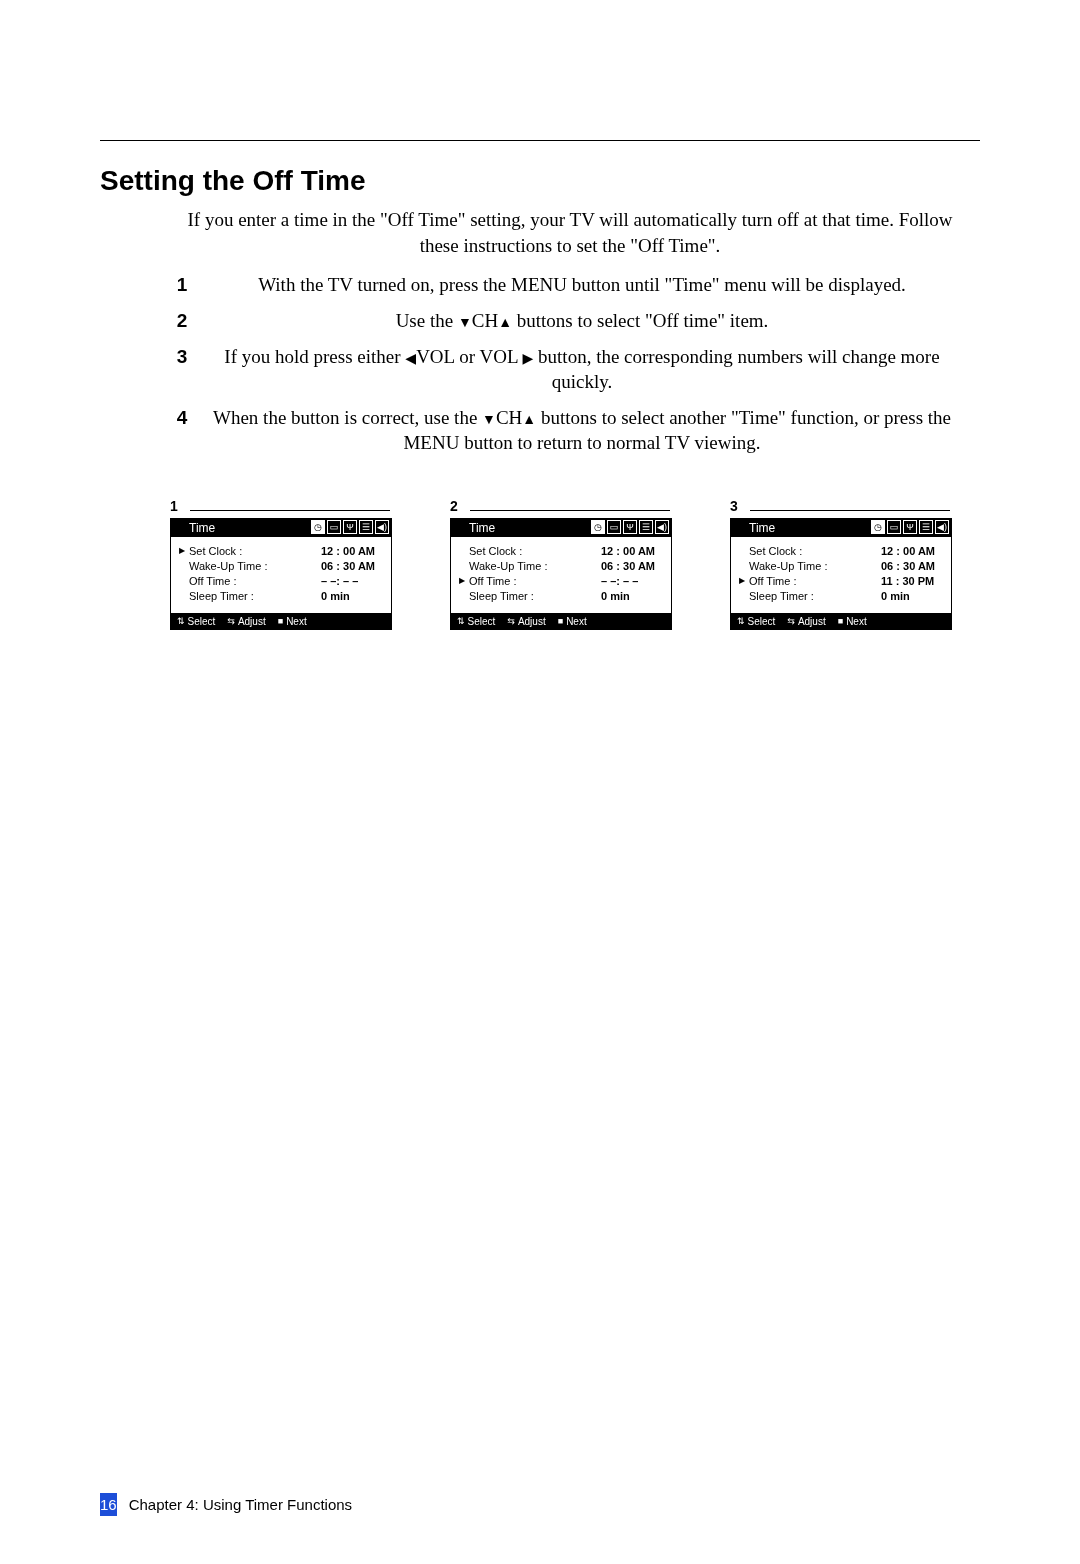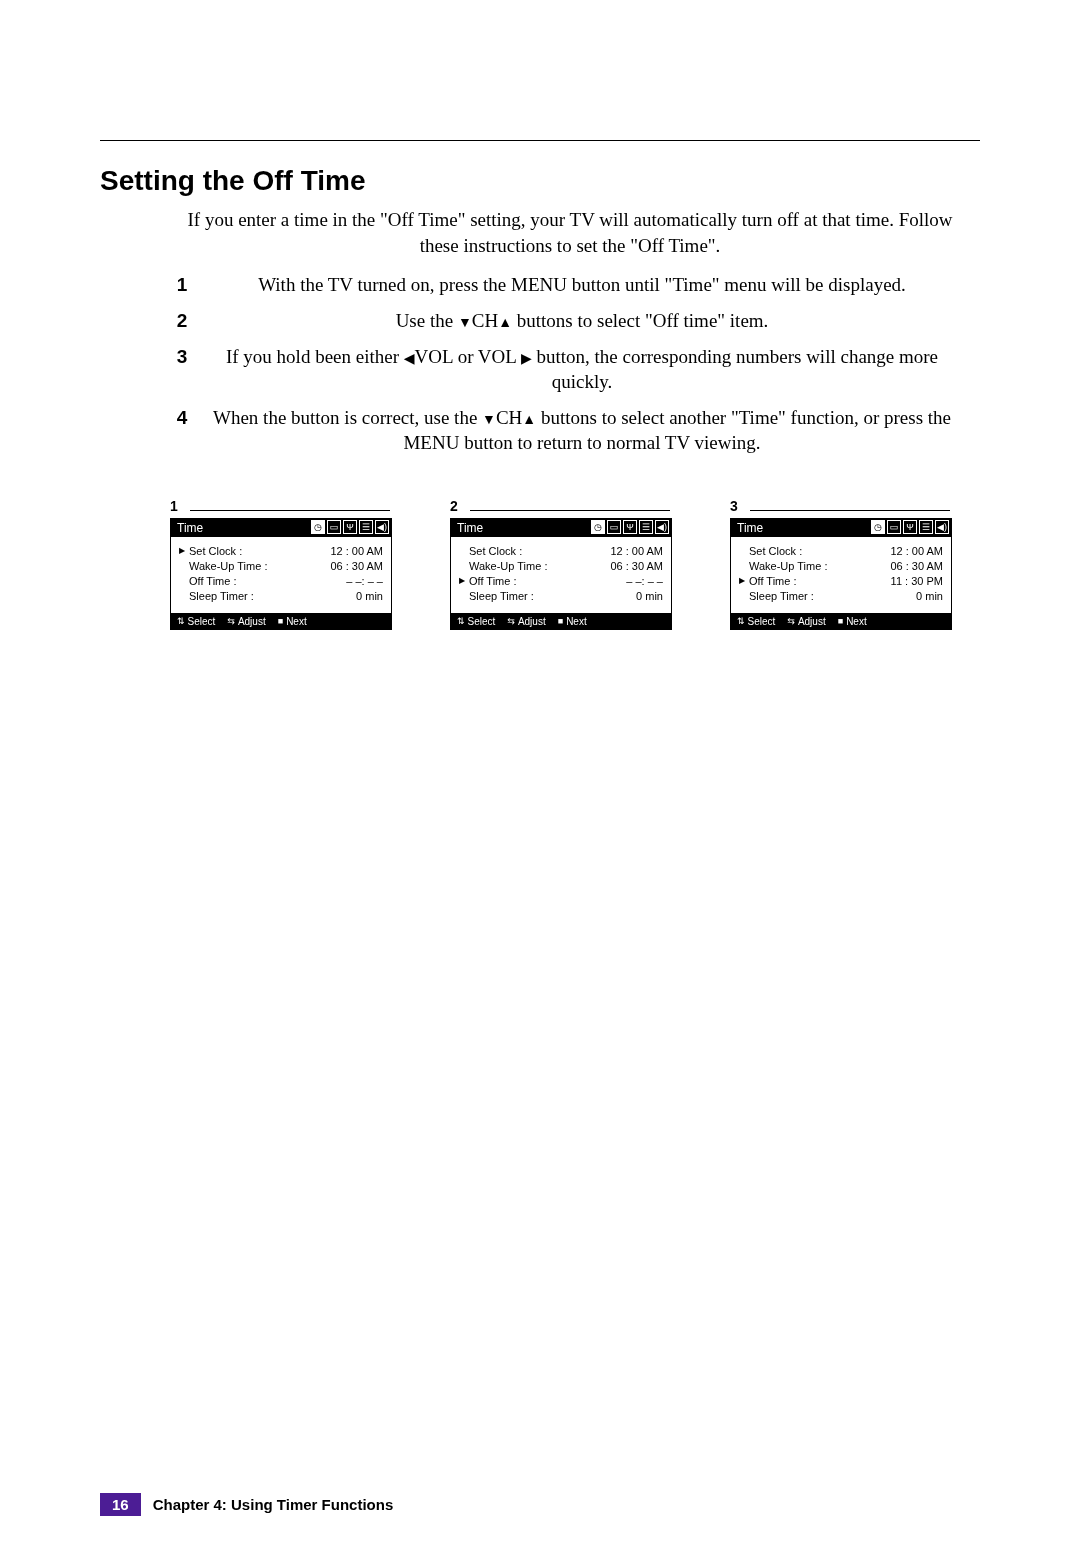--- a/index.html
+++ b/index.html
@@ -97,21 +97,21 @@
   }
   .osd-titlebar {
     background: #000;
     color: #fff;
     display: flex;
     align-items: center;
     height: 18px;
     position: relative;
   }
   .osd-title-text {
-    padding-left: 6px;
+    padding-left: 18px;
     font-size: 12px;
   }
   .osd-icons {
     position: absolute;
     right: 2px;
     top: 1px;
     display: flex;
     gap: 2px;
   }
   .osd-icon {
@@ -139,21 +139,22 @@
   .osd-marker {
     width: 10px;
     flex: none;
     font-size: 8px;
   }
   .osd-label {
     flex: 1;
   }
   .osd-value {
     width: 62px;
-    text-align: right;
+    text-align: left;
+    font-weight: bold;
   }
   .osd-footer {
     background: #000;
     color: #fff;
     display: flex;
     align-items: center;
     height: 16px;
     font-size: 10px;
     padding: 0 6px;
     gap: 12px;
@@ -170,28 +171,28 @@
   .footer {
     position: absolute;
     left: 100px;
     bottom: 48px;
     display: flex;
     align-items: center;
     font-family: Arial, Helvetica, sans-serif;
     font-size: 15px;
   }
   .page-num {
-    background: #4c1d95;
+    background: #1d4ed8;
     color: #fff;
-    font-weight: 700;
-    padding: 3px 12px;
+    font-weight: 400;
+    padding: 3px 0;
     margin-right: 12px;
   }
   .chapter {
-    font-weight: 700;
+    font-weight: 400;
   }
 </style>
 </head>
 <body>
 
 <div class="page">
   <div class="rule"></div>
 
   <h2 class="section">Setting the Off Time</h2>
 
@@ -205,21 +206,21 @@
       </div>
       <div class="step-row">
         <div class="step-num">2</div>
         <div class="step-text-a">
           <span>Use the </span><span class="tri">▼</span><span>CH</span><span class="tri">▲</span><span> buttons to select "Off time" item.</span>
         </div>
       </div>
       <div class="step-row">
         <div class="step-num">3</div>
         <div class="step-text-a">
-          <span>If you hold been either </span><span class="tri">◀</span><span>VOL or VOL </span><span class="tri">▶</span><span> button, the corresponding numbers will change more quickly.</span>
+          <span>If you hold press either </span><span class="tri">◀</span><span>VOL or VOL </span><span class="tri">▶</span><span> button, the corresponding numbers will change more quickly.</span>
         </div>
       </div>
       <div class="step-row">
         <div class="step-num">4</div>
         <div class="step-text-a">
           <span>When the button is correct, use the </span><span class="tri">▼</span><span>CH</span><span class="tri">▲</span><span> buttons to select another "Time" function, or press the MENU button to return to normal TV viewing.</span>
         </div>
       </div>
     </div>
   </div>

